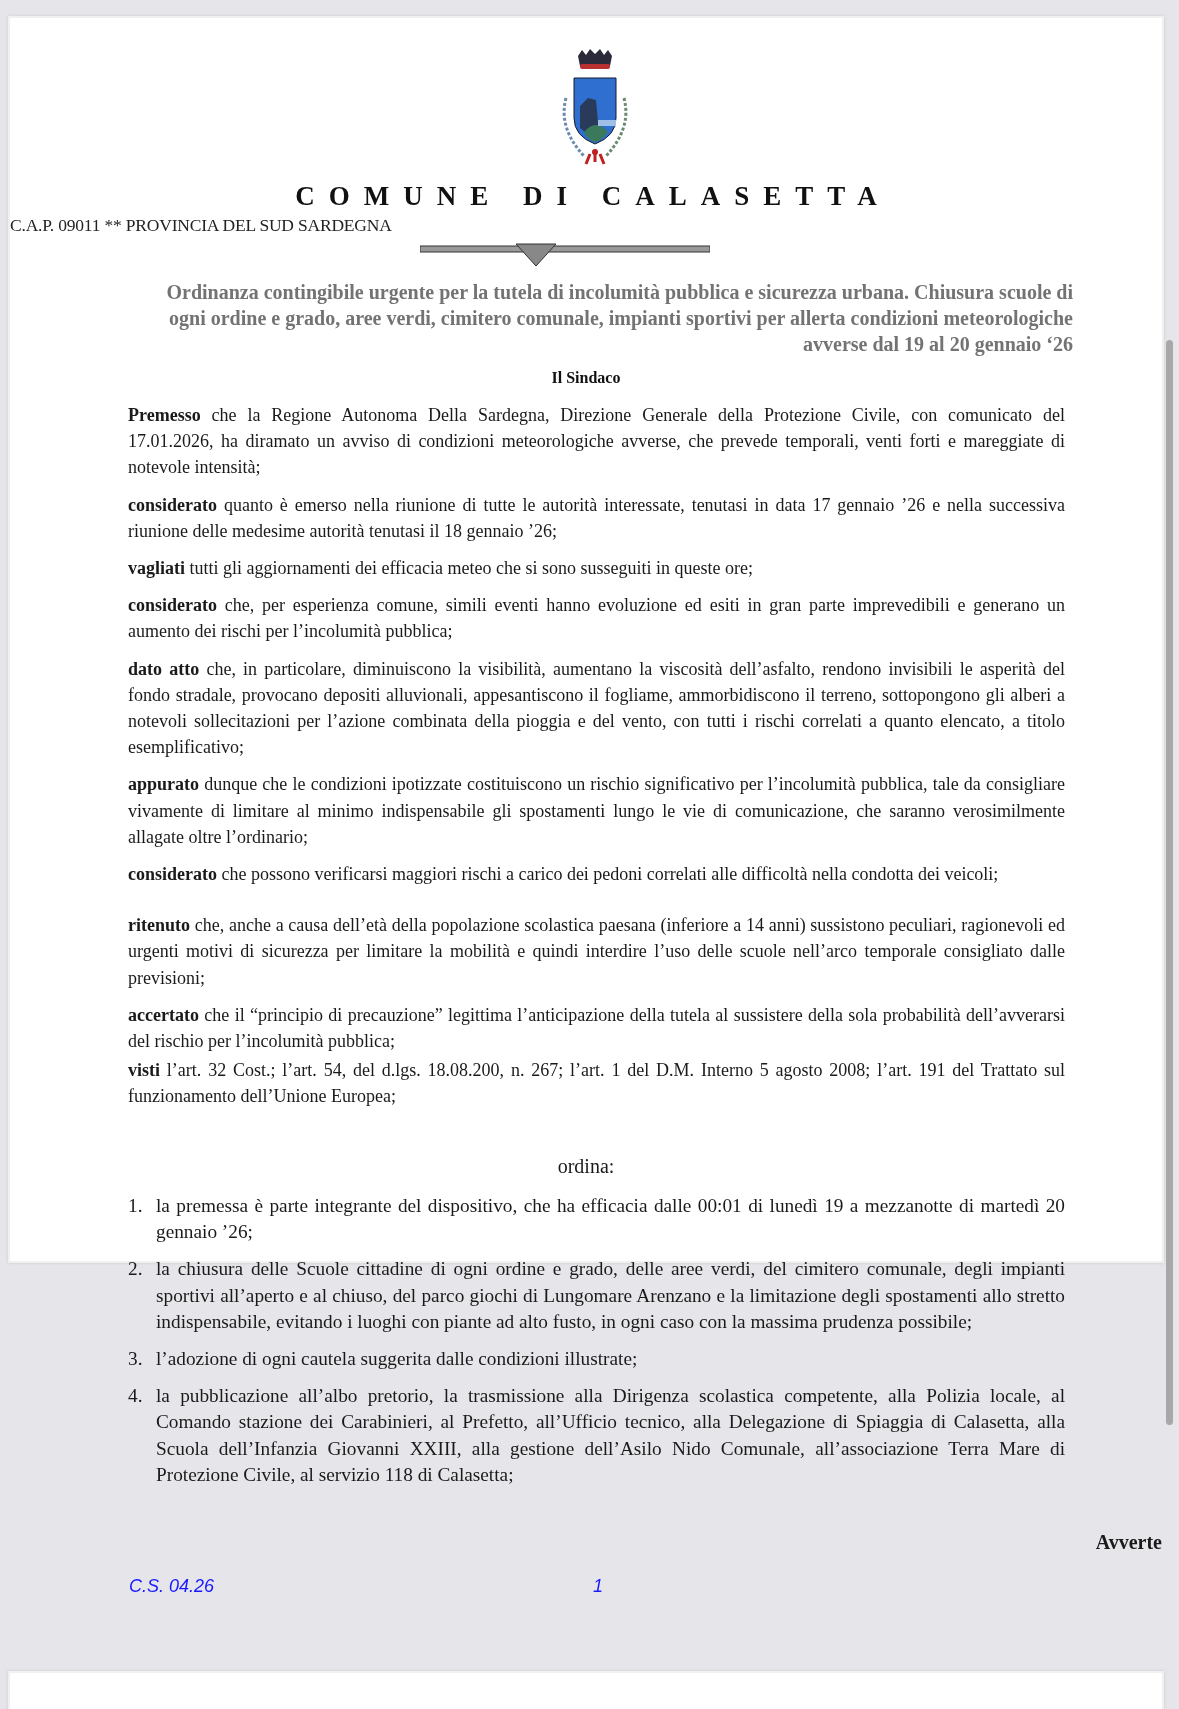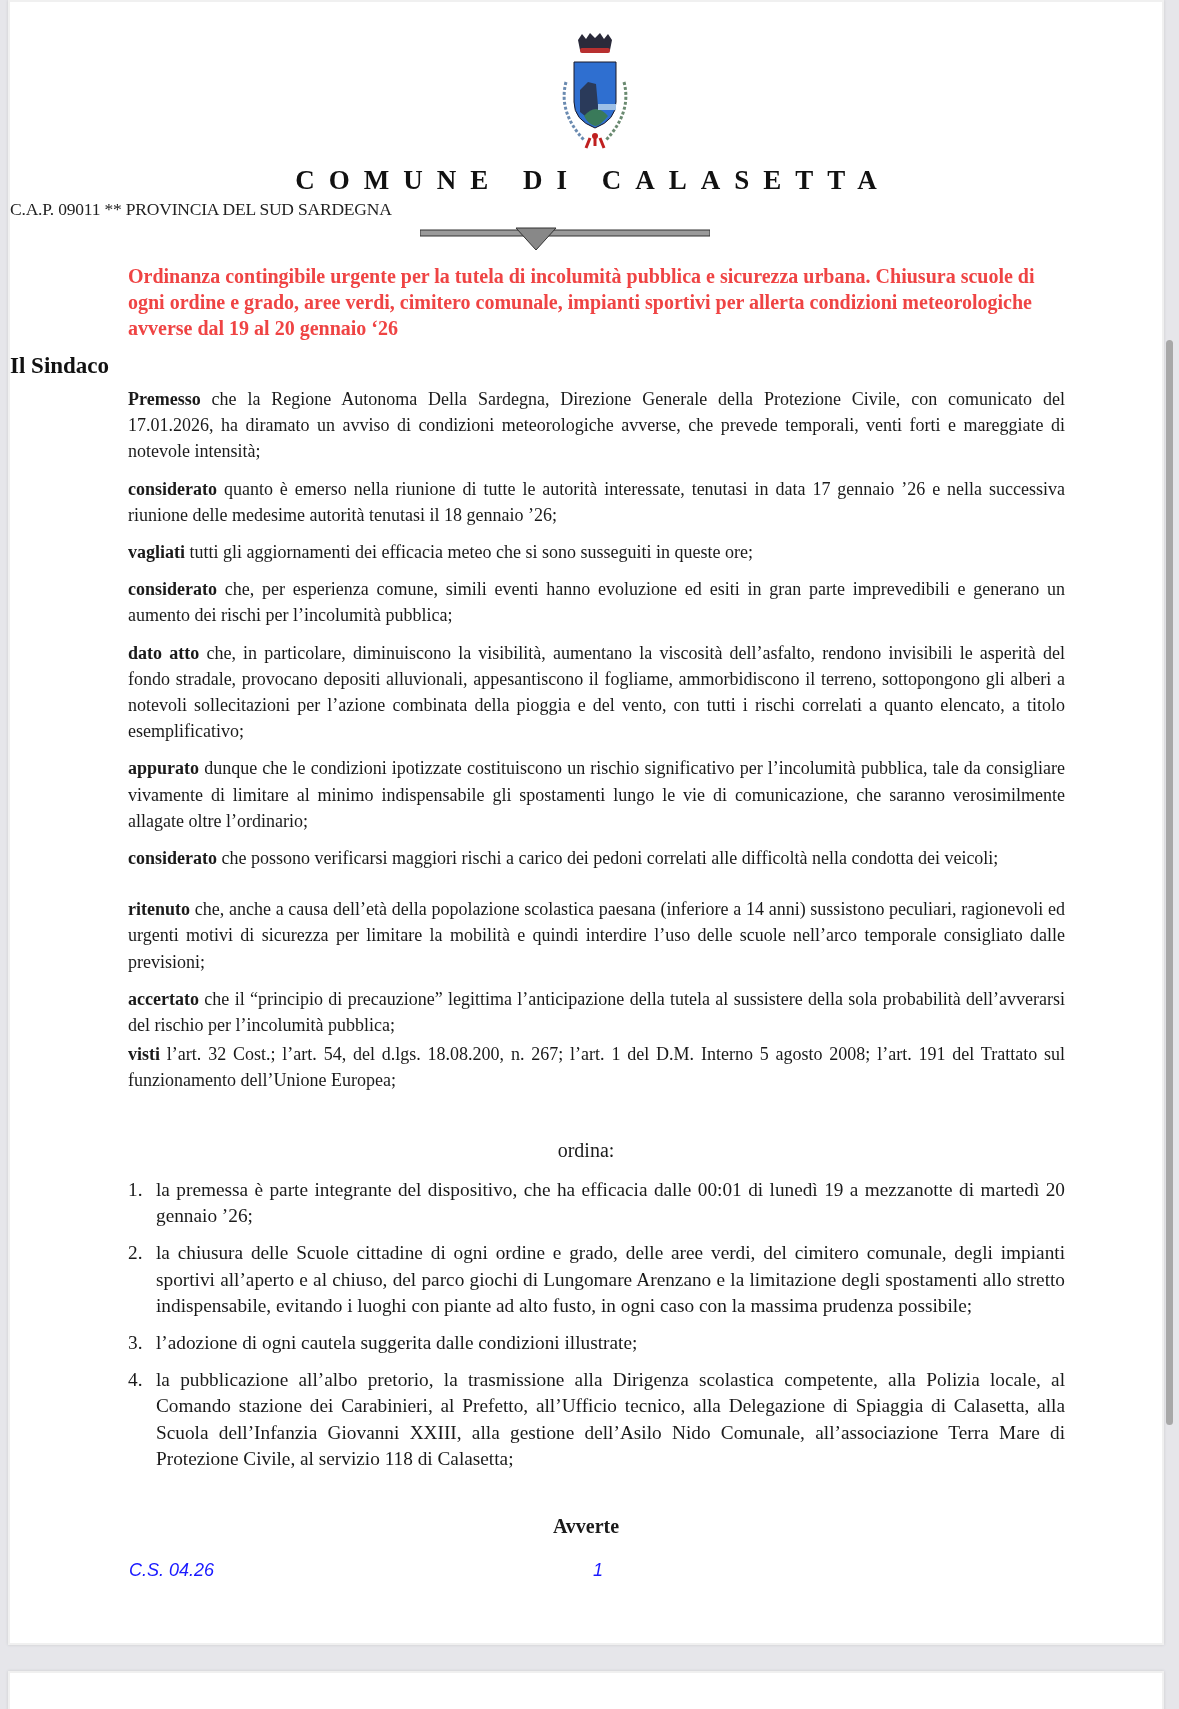--- a/index.html
+++ b/index.html
@@ -7,21 +7,21 @@
     width: 1179px; height: 1709px; overflow: hidden; position: relative;
     background: #e6e6ea;
     font-family: "Liberation Serif", "DejaVu Serif", serif;
     color: #1a1a1a;
   }
   .page {
     position: absolute; left: 8px; width: 1156px; background: #ffffff;
     border: 2px solid #f0f0f0; box-sizing: border-box;
     box-shadow: 0 0 3px rgba(0,0,0,0.12);
   }
-  #page1 { top: 0; height: 1645px; }
+  #page1 { top: 16px; height: 1247px; }
   #page2 { top: 1671px; height: 60px; }
 
   .scrollbar-track { position: absolute; right: 2px; top: 0; width: 14px; height: 1709px; }
   .scrollbar-thumb {
     position: absolute; right: 4px; top: 340px; width: 7px; height: 1085px;
     background: #a8a8a8; border-radius: 4px;
   }
 
   .logo { position: absolute; left: 530px; top: 30px; width: 110px; height: 118px; }
 
@@ -30,26 +30,26 @@
     font-family: "Liberation Serif", serif; font-weight: bold; font-size: 27px;
     letter-spacing: 14px; color: #111; margin-left: 14px;
   }
   .comune-sub {
     position: absolute; left: 0; right: 0; top: 197px; text-align: left;
     font-size: 17.5px; color: #222; letter-spacing: -0.2px;
   }
   .header-rule { position: absolute; left: 410px; top: 224px; width: 290px; height: 26px; }
 
   .doc-title {
-    position: absolute; left: 118px; width: 945px; top: 261px; text-align: left;
-    font-weight: bold; font-size: 20px; line-height: 26px; color: #ef4444;
+    position: absolute; left: 118px; width: 945px; top: 261px; text-align: right;
+    font-weight: bold; font-size: 20px; line-height: 26px; color: #737373;
   }
   .sindaco {
-    position: absolute; left: 0; right: 0; top: 351px; text-align: left;
-    font-weight: bold; font-size: 23px; color: #111;
+    position: absolute; left: 0; right: 0; top: 351px; text-align: center;
+    font-weight: bold; font-size: 16px; color: #111;
   }
 
   .body-text {
     position: absolute; left: 118px; width: 937px;
     font-size: 18px; line-height: 26.2px; text-align: justify; hyphens: manual;
   }
   .body-text p { margin: 0; }
   .body-text b { font-weight: bold; }
 
   .ordina {
@@ -57,21 +57,21 @@
     font-weight: normal; font-size: 20px;
   }
   .order-list {
     position: absolute; left: 118px; width: 937px;
     font-size: 19.3px; line-height: 26.2px; text-align: justify;
   }
   .order-item { position: relative; padding-left: 28px; }
   .order-num { position: absolute; left: 0; top: 0; }
 
   .avverte {
-    position: absolute; left: 0; right: 0; top: 1513px; text-align: center;
+    position: absolute; left: 0; right: 0; top: 1513px; text-align: right;
     font-weight: bold; font-size: 20px;
   }
   .footer-code {
     position: absolute; left: 119px; top: 1558px;
     font-family: "Liberation Sans", sans-serif; font-style: italic; font-size: 18px; color: #1a1aff;
   }
   .footer-page {
     position: absolute; left: 583px; top: 1558px;
     font-family: "Liberation Sans", sans-serif; font-style: italic; font-size: 18px; color: #1a1aff;
   }

